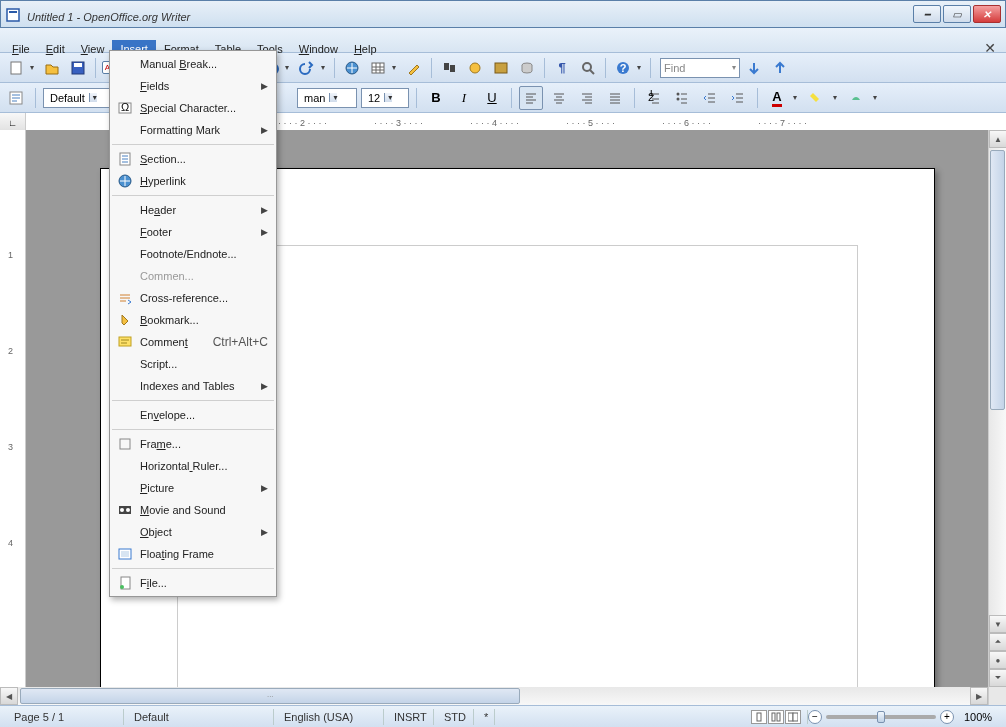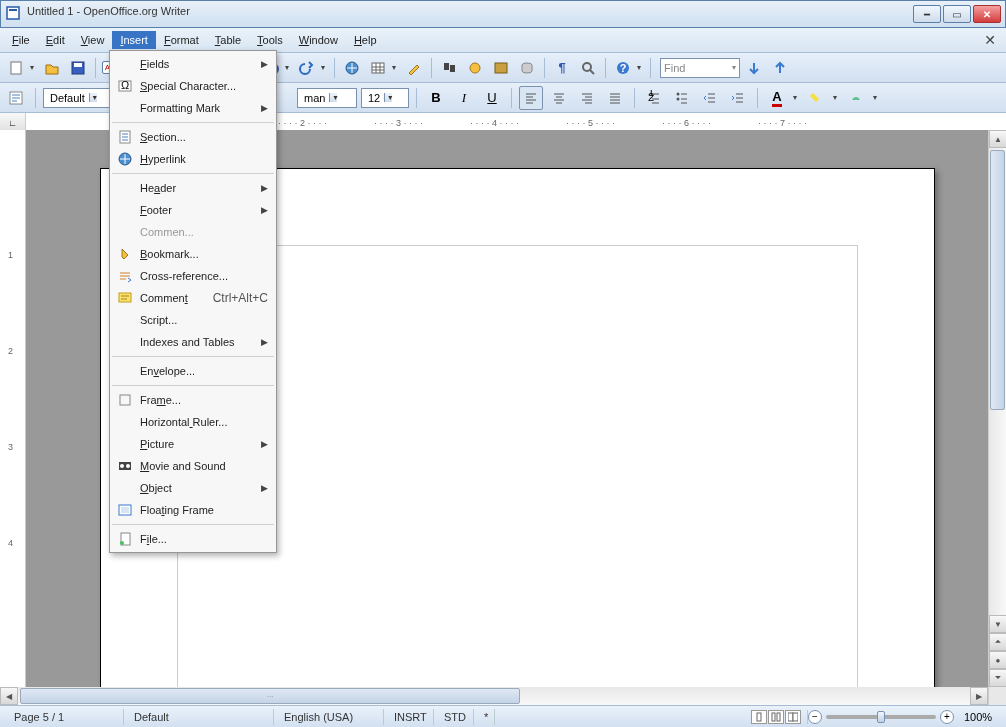--- a/index.html
+++ b/index.html
@@ -1,27 +1,27 @@
 <!DOCTYPE html>
 <html><head>
 <meta charset="utf-8">
 <style>
 * { margin: 0; padding: 0; box-sizing: border-box; font-family: Tahoma, sans-serif; font-size: 11px; }
 body { background: #fff; width: 1006px; height: 727px; overflow: hidden; position: relative; }
 
 
-.titlebar { height: 28px; background: linear-gradient(to bottom, #e8f0f8, #cfe0f0); border: 1px solid #5a7fa8; display: flex; align-items: flex-start; padding: 4px 4px; }
+.titlebar { height: 28px; background: linear-gradient(to bottom, #e8f0f8, #cfe0f0); border: 1px solid #5a7fa8; display: flex; align-items: flex-end; padding: 4px 4px; font-style: italic; }
 .titlebar .app-icon { width: 16px; height: 16px; margin-right: 6px; }
 .titlebar .title-text { flex: 1; color: #333; }
 .titlebar .winbtns { display: flex; gap: 2px; }
 .titlebar .winbtn { width: 28px; height: 18px; border: 1px solid #5a7fa8; border-radius: 2px; background: linear-gradient(to bottom, #f0f6fc, #d0dceb); display: flex; align-items: center; justify-content: center; font-size: 10px; color: #333; }
 .titlebar .winbtn.close { background: linear-gradient(to bottom, #f5a0a0, #d43c3c); color: #fff; border-color: #a83030; font-weight: bold; }
 
 
-.menubar { height: 14px; background: linear-gradient(to bottom, #eaf2fa, #d8e5f2); display: flex; align-items: center; padding: 12px 4px; border-bottom: 1px solid #a6bdd8; position: relative; }
+.menubar { height: 14px; background: linear-gradient(to bottom, #eaf2fa, #d8e5f2); display: flex; align-items: flex-start; padding: 12px 4px; border-bottom: 1px solid #a6bdd8; position: relative; }
 .menubar .menu-item { padding: 3px 8px; color: #222; cursor: default; }
 .menubar .menu-item.active { background: #3874c6; color: #fff; }
 .menubar .menu-item .ul { text-decoration: underline; }
 .menubar .close-doc { margin-left: auto; padding: 0 6px; color: #444; font-size: 14px; }
 
 
 .toolbar { height: 30px; background: linear-gradient(to bottom, #e6effa, #d2e0f0); border-bottom: 1px solid #a6bdd8; display: flex; align-items: center; padding: 0 4px; gap: 2px; }
 .tb-btn { width: 24px; height: 24px; display: flex; align-items: center; justify-content: center; border-radius: 2px; }
 .tb-sep { width: 1px; height: 20px; background: #a6bdd8; margin: 0 3px; }
 .tb-drop { width: 8px; font-size: 8px; color: #444; }
@@ -432,20 +432,24 @@
         <div class="zt"></div>
       </div>
     <div class="zoom-btn">+</div>
     <div style="width:44px;text-align:center;padding-right:4px">100%</div>
   </div>
 </div>
 
 <div class="dropdown" id="dropdown">
     <div class="dd-item">
       <div class="dd-icon"></div>
+      <div class="dd-label">Manual <span class="ul">B</span>reak...</div>
+    </div>
+    <div class="dd-item">
+      <div class="dd-icon"></div>
       <div class="dd-label"><span class="ul">F</span>ields</div>
       <div class="dd-arrow">▶</div>
     </div>
     <div class="dd-item">
       <div class="dd-icon">
         <svg class="ico">
           <rect x="2" y="3" width="12" height="10" fill="#fff" stroke="#888"></rect>
           <text x="8" y="11" text-anchor="middle" font-size="8">Ω</text>
         </svg>
       </div>
@@ -479,40 +483,44 @@
     <div class="dd-item">
       <div class="dd-icon"></div>
       <div class="dd-label">He<span class="ul">a</span>der</div>
       <div class="dd-arrow">▶</div>
     </div>
     <div class="dd-item">
       <div class="dd-icon"></div>
       <div class="dd-label"><span class="ul">F</span>ooter</div>
       <div class="dd-arrow">▶</div>
     </div>
+    <div class="dd-item">
+      <div class="dd-icon"></div>
+      <div class="dd-label">Footnote/Endnote...</div>
+    </div>
     <div class="dd-item disabled">
       <div class="dd-icon"></div>
       <div class="dd-label">Commen...</div>
-    </div>
-    <div class="dd-item">
-      <div class="dd-icon">
-        <svg class="ico">
-          <path d="M5 3 l6 6 l-4 4 l-2-2 z" fill="#f5c040" stroke="#a07820"></path>
-        </svg>
-      </div>
-      <div class="dd-label"><span class="ul">B</span>ookmark...</div>
     </div>
     <div class="dd-item">
       <div class="dd-icon">
         <svg class="ico">
           <path d="M3 5h10M3 8h10M3 11h6" stroke="#d08030"></path>
           <path d="M11 10l3 2l-3 2" fill="none" stroke="#3a7ad0"></path>
         </svg>
       </div>
       <div class="dd-label">Cross-reference...</div>
+    </div>
+    <div class="dd-item">
+      <div class="dd-icon">
+        <svg class="ico">
+          <path d="M5 3 l6 6 l-4 4 l-2-2 z" fill="#f5c040" stroke="#a07820"></path>
+        </svg>
+      </div>
+      <div class="dd-label"><span class="ul">B</span>ookmark...</div>
     </div>
     <div class="dd-item">
       <div class="dd-icon">
         <svg class="ico">
           <rect x="2" y="3" width="12" height="9" fill="#fde068" stroke="#c0a020"></rect>
           <path d="M4 6h8M4 9h6" stroke="#a08820"></path>
         </svg>
       </div>
       <div class="dd-label">Commen<span class="ul">t</span></div>
       <div class="dd-shortcut">Ctrl+Alt+C</div>

